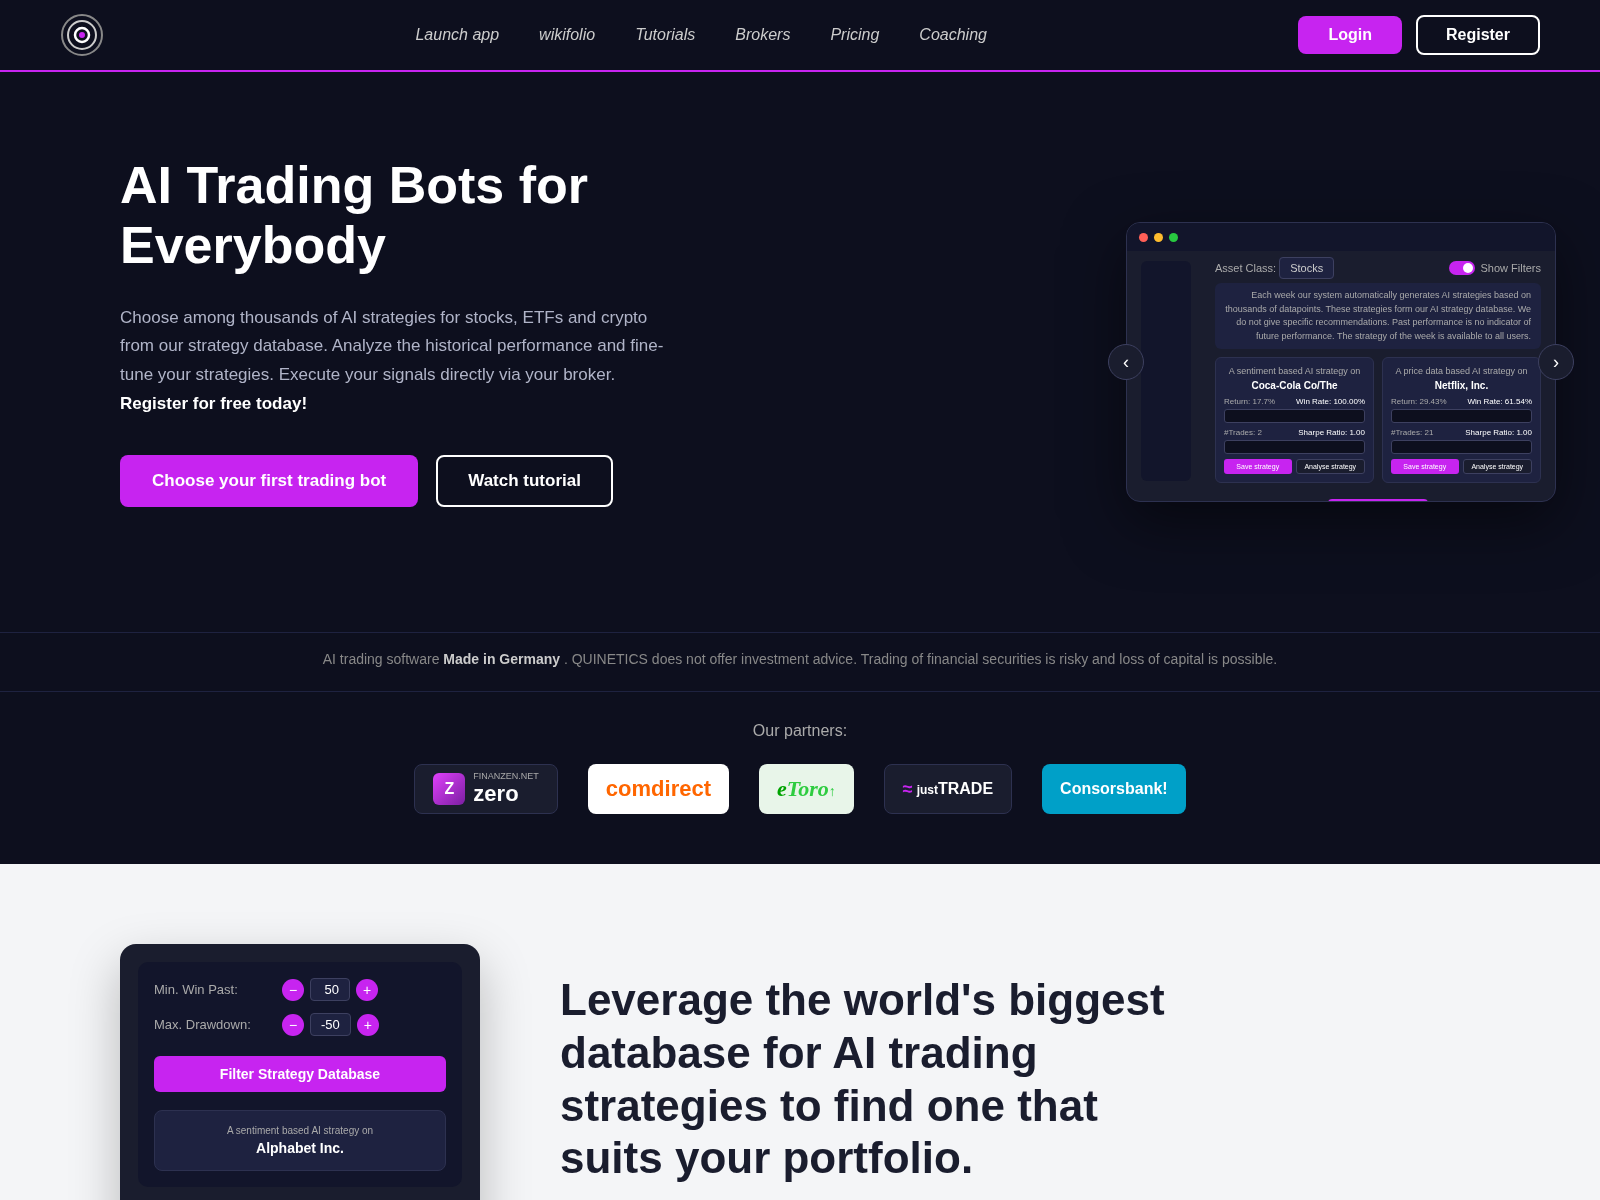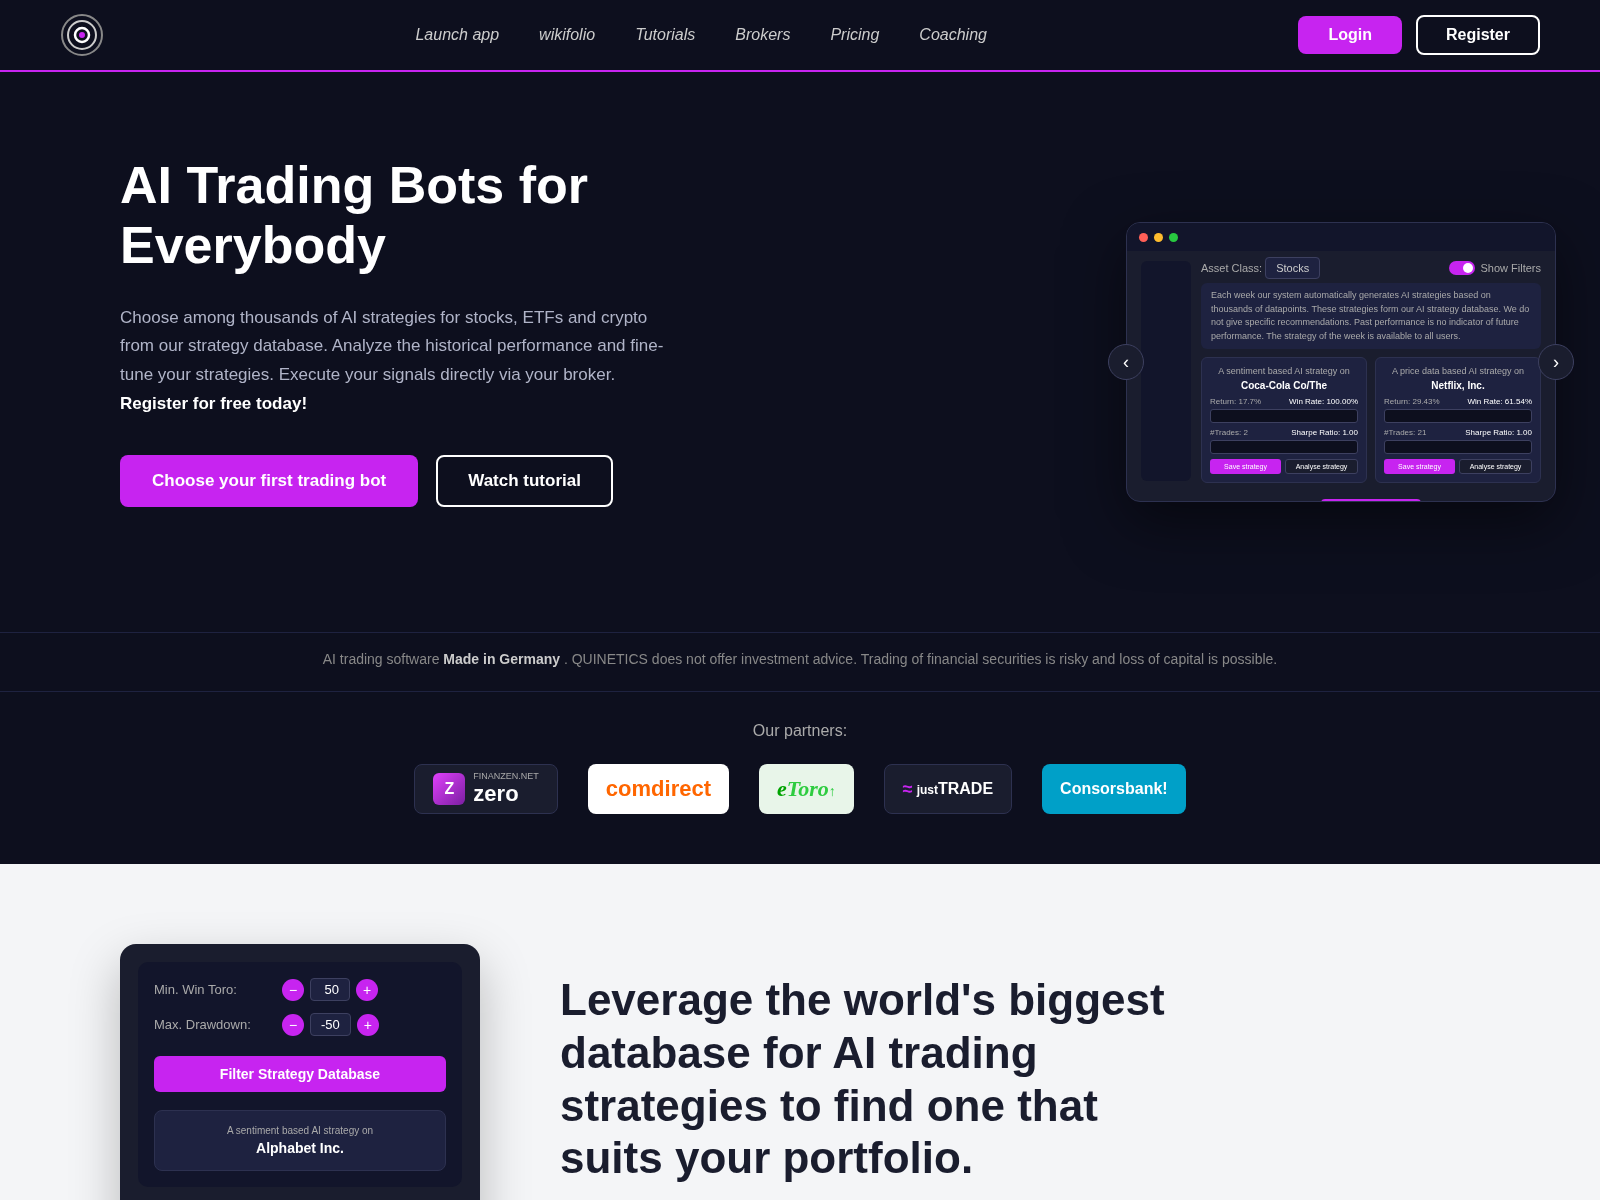--- a/index.html
+++ b/index.html
@@ -141,21 +141,21 @@
       padding: 0 12px;
       gap: 6px;
     }
     .dot { width: 9px; height: 9px; border-radius: 50%; }
     .dot-red { background: #ff5f57; }
     .dot-yellow { background: #febc2e; }
     .dot-green { background: #28c840; }
     .app-content {
       padding: 10px 14px;
       display: flex;
-      gap: 10px;
+      gap: 24px;
     }
     .app-sidebar {
       width: 50px;
       background: #12152b;
       border-radius: 6px;
       height: 220px;
     }
     .app-main {
       flex: 1;
       display: flex;
@@ -199,20 +199,21 @@
       background: #fff;
       border-radius: 50%;
     }
     .app-info-box {
       background: #1e2240;
       border-radius: 6px;
       padding: 6px 10px;
       font-size: 9px;
       color: #aaa;
       line-height: 1.5;
+      text-align: right;
     }
     .app-cards-row {
       display: flex;
       gap: 8px;
     }
     .app-card {
       flex: 1;
       background: #1e2240;
       border-radius: 6px;
       padding: 8px;
@@ -660,21 +661,21 @@
     </div>
 
   </div>
 </div>
 
 <div class="section-2">
   <div class="section-2-left">
     <div class="tablet-mockup">
       <div class="tablet-inner">
         <div class="filter-row">
-          <span class="filter-label">Min. Win Toro:</span>
+          <span class="filter-label">Min. Win Past:</span>
           <div class="filter-controls">
             <button class="filter-minus">−</button>
             <span class="filter-value">50</span>
             <button class="filter-plus">+</button>
           </div>
         </div>
         <div class="filter-row">
           <span class="filter-label">Max. Drawdown:</span>
           <div class="filter-controls">
             <button class="filter-minus">−</button>

